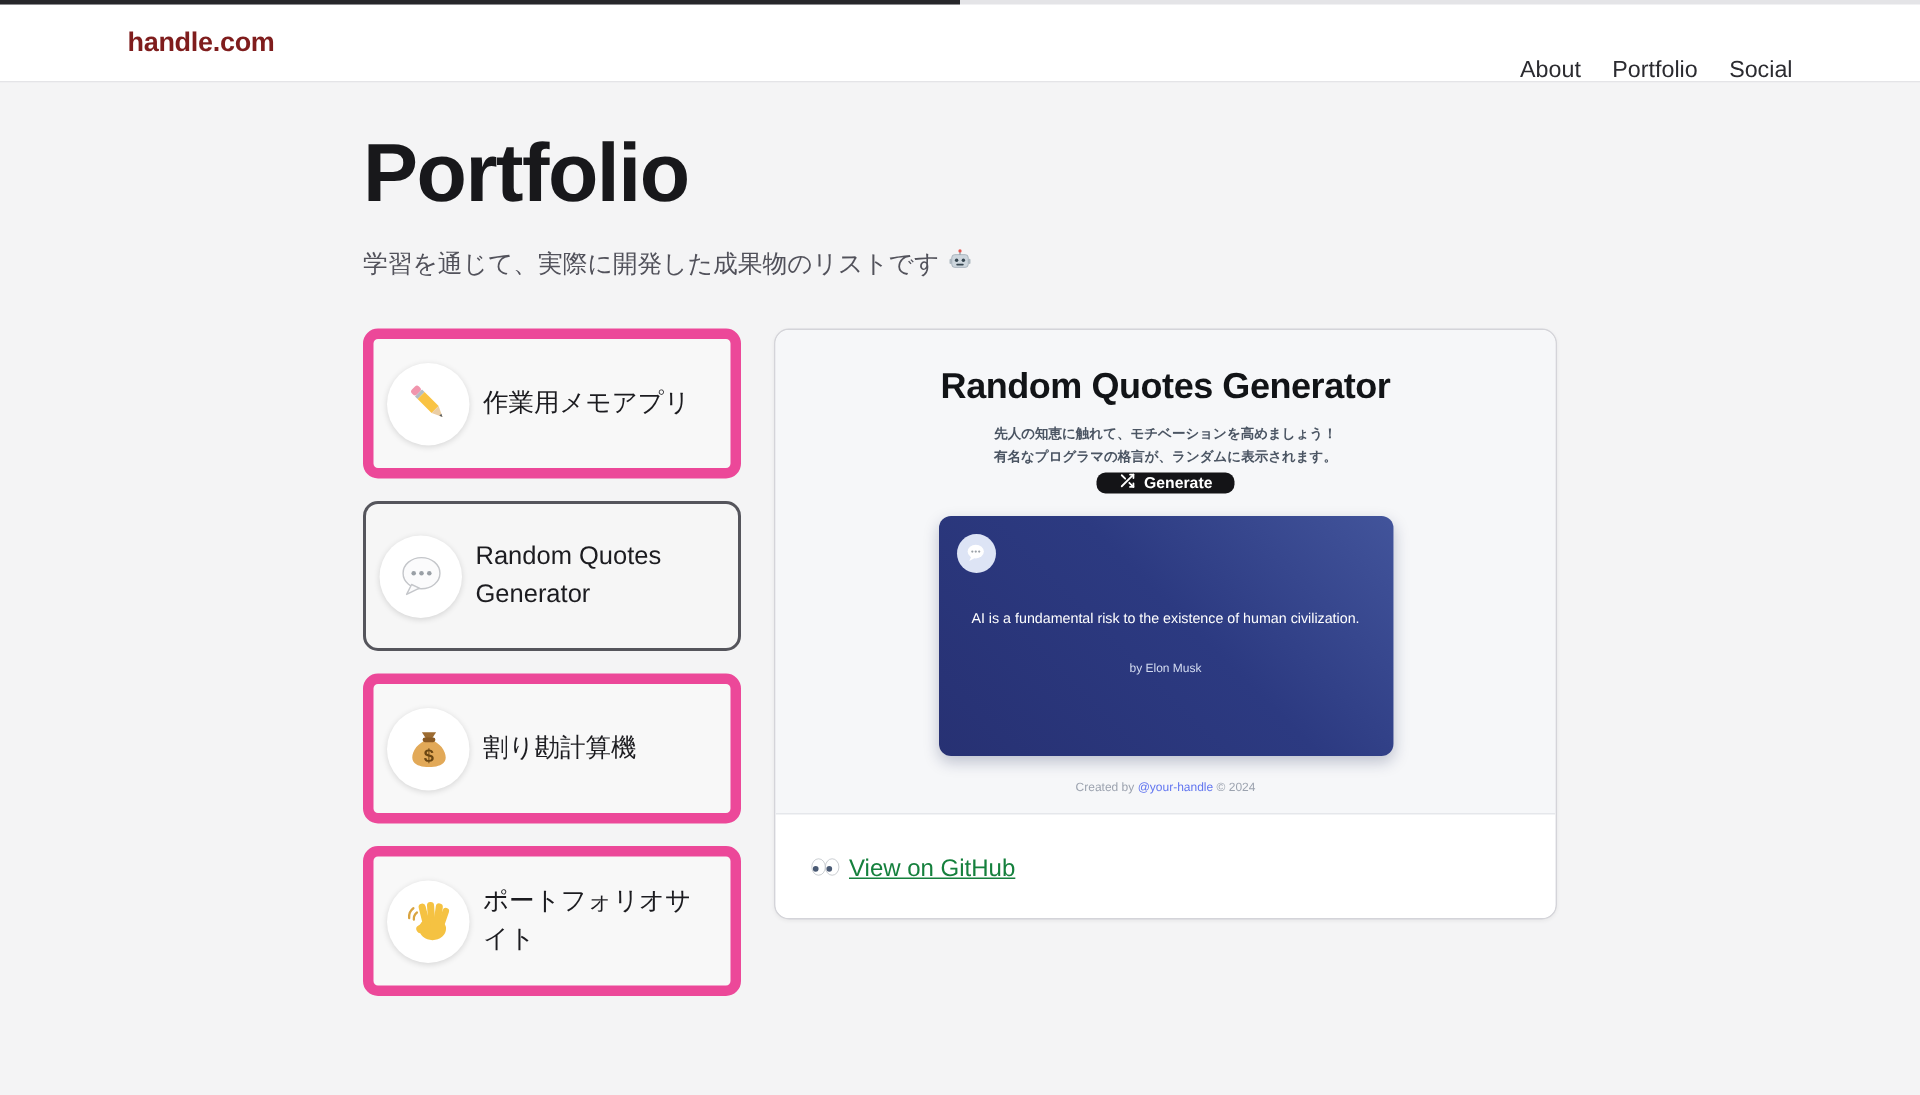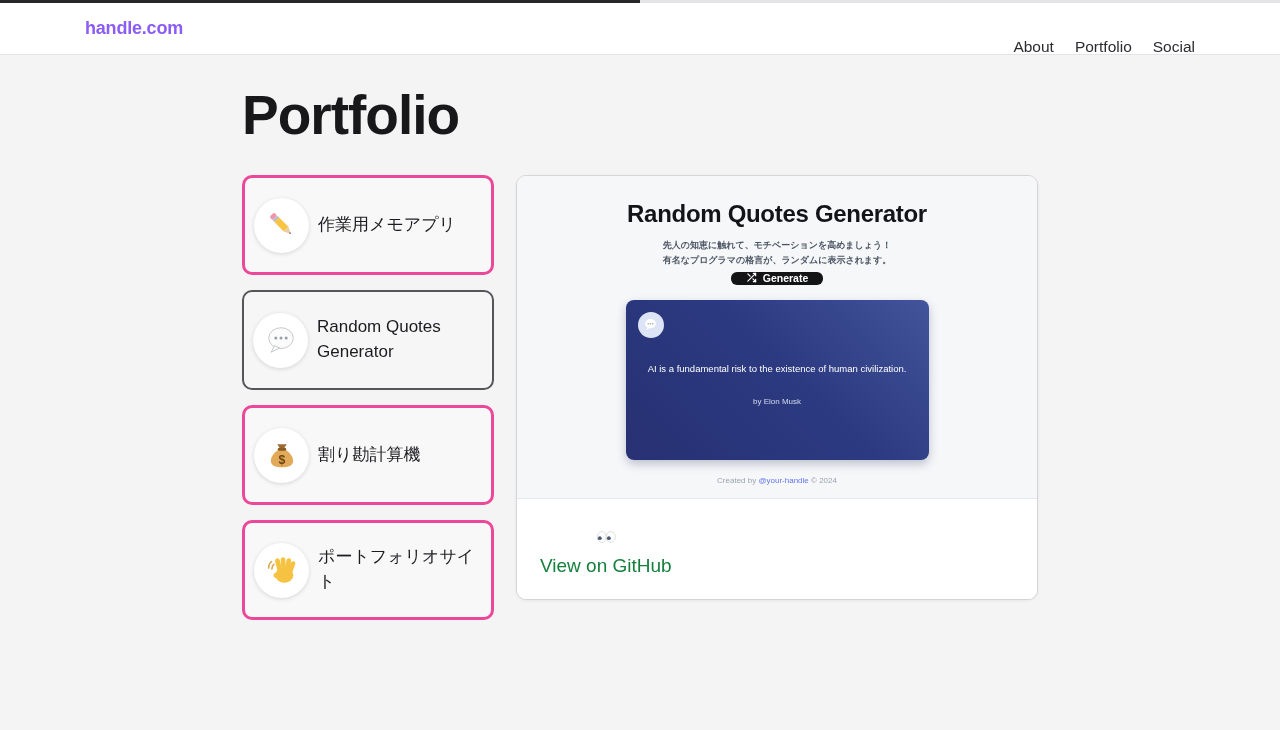--- a/index.html
+++ b/index.html
@@ -13,35 +13,35 @@
   .progress-track { position:absolute; top:0; left:0; width:100%; height:3px; background:#e4e4e7; z-index:30; }
   .progress-fill  { height:100%; width:50%; background:#27272a; }
 
   
   .site-header {
     position:relative; height:55px; background:#ffffff;
     border-bottom:1px solid #e4e4e7;
     display:flex; align-items:center; justify-content:space-between;
     padding:3px 85px 0 85px;
   }
-  .logo { font-size:18px; font-weight:700; color:#8b5cf6; letter-spacing:-0.2px; cursor:pointer; }
+  .logo { font-size:18px; font-weight:700; color:#7f1d1d; letter-spacing:-0.2px; cursor:pointer; }
   .nav { display:flex; gap:21px; }
   .nav a { font-size:15.5px; color:#2b2b30; text-decoration:none; cursor:pointer;margin-top:36px; }
 
   
   .main { width:796px; margin:0 auto; }
   .page-title { margin-top:33px; font-size:55px; line-height:1.0; font-weight:800; color:#18181b; letter-spacing:-1px; }
   .page-subtitle { margin-top:21px; font-size:16.5px; color:#52525b; display:flex; align-items:center; gap:5px; }
 
   .content-grid { margin-top:32px; display:grid; grid-template-columns:252px 522px; gap:22px; align-items:start; }
 
   
   .project-list { display:flex; flex-direction:column; gap:15px; }
   .project-card {
-    height:100px; background:#f8f8f8; border:3px solid #ec4899; border-radius:10px;
+    height:100px; background:#f8f8f8; border:7px solid #ec4899; border-radius:10px;
     display:flex; align-items:center; gap:9px; padding:0 12px 0 9px; cursor:pointer;
   }
   .project-card.selected { border:2px solid #55555c; background:#f6f6f6; }
   .emoji-circle {
     width:55px; height:55px; border-radius:50%; background:#ffffff; flex-shrink:0;
     box-shadow:0 1px 4px rgba(0,0,0,0.14);
     display:flex; align-items:center; justify-content:center;
   }
   .project-title { font-size:17px; line-height:1.45; color:#1c1c20; }
 
@@ -71,22 +71,22 @@
   }
   .quote-text { padding-top:50px; font-size:9.5px; color:#ffffff; line-height:1.5; }
   .quote-author { margin-top:21px; font-size:8px; color:#d3dbf0; }
   .preview-credit { margin-top:16px; font-size:8px; color:#9ca3af; }
   .preview-credit .handle { color:#6276f0; cursor:pointer; }
 
   .description-area { background:#ffffff; border-top:1px solid #e5e7eb; padding:19px 23px 22px; }
   .desc-text { font-size:16px; color:#2a2a2e; line-height:1.62; }
   .github-link {
     margin-top:9px; display:inline-flex; align-items:center; gap:6px;
-    font-size:19px; color:#15803d; 
-    text-decoration-color:#15803d; cursor:pointer;flex-direction:column;
+    font-size:16px; color:#15803d; text-decoration:underline;
+    text-decoration-color:#15803d; cursor:pointer;
   }
   .icon-svg { display:inline-block; vertical-align:middle; }
 </style>
 </head>
 <body>
 
 <div class="progress-track">
   <div class="progress-fill" style="width: 50%;"></div>
 </div>
 
@@ -94,20 +94,35 @@
   <div class="logo">handle.com</div>
   <nav class="nav">
     <a>About</a>
     <a>Portfolio</a>
     <a>Social</a>
   </nav>
 </header>
 
 <main class="main">
   <h1 class="page-title">Portfolio</h1>
+  <p class="page-subtitle">
+    <span>学習を通じて、実際に開発した成果物のリストです</span>
+    <span class="icon-svg">
+      <svg width="18" height="18" viewBox="0 0 36 36">
+        <rect x="4" y="17" width="3" height="7" rx="1.5" fill="#aeb9c1"></rect>
+        <rect x="29" y="17" width="3" height="7" rx="1.5" fill="#aeb9c1"></rect>
+        <line x1="18" y1="12" x2="18" y2="8" stroke="#9aa7b0" stroke-width="2"></line>
+        <circle cx="18" cy="6.5" r="2.2" fill="#e4584f"></circle>
+        <rect x="7" y="11.5" width="22" height="17" rx="4" fill="#cdd6dd" stroke="#9aa7b0"></rect>
+        <circle cx="13.5" cy="19" r="2.3" fill="#35454f"></circle>
+        <circle cx="22.5" cy="19" r="2.3" fill="#35454f"></circle>
+        <rect x="13" y="23.5" width="10" height="2.6" rx="1.3" fill="#35454f"></rect>
+      </svg>
+    </span>
+  </p>
 
   <div class="content-grid">
 
     <div class="project-list">
 
       <div class="project-card">
         <span class="emoji-circle">
           <svg width="34" height="34" viewBox="0 0 36 36">
             <g transform="rotate(45 18 18)">
               <rect x="2.5" y="14.5" width="5" height="7" rx="2" fill="#f195ad"></rect>

